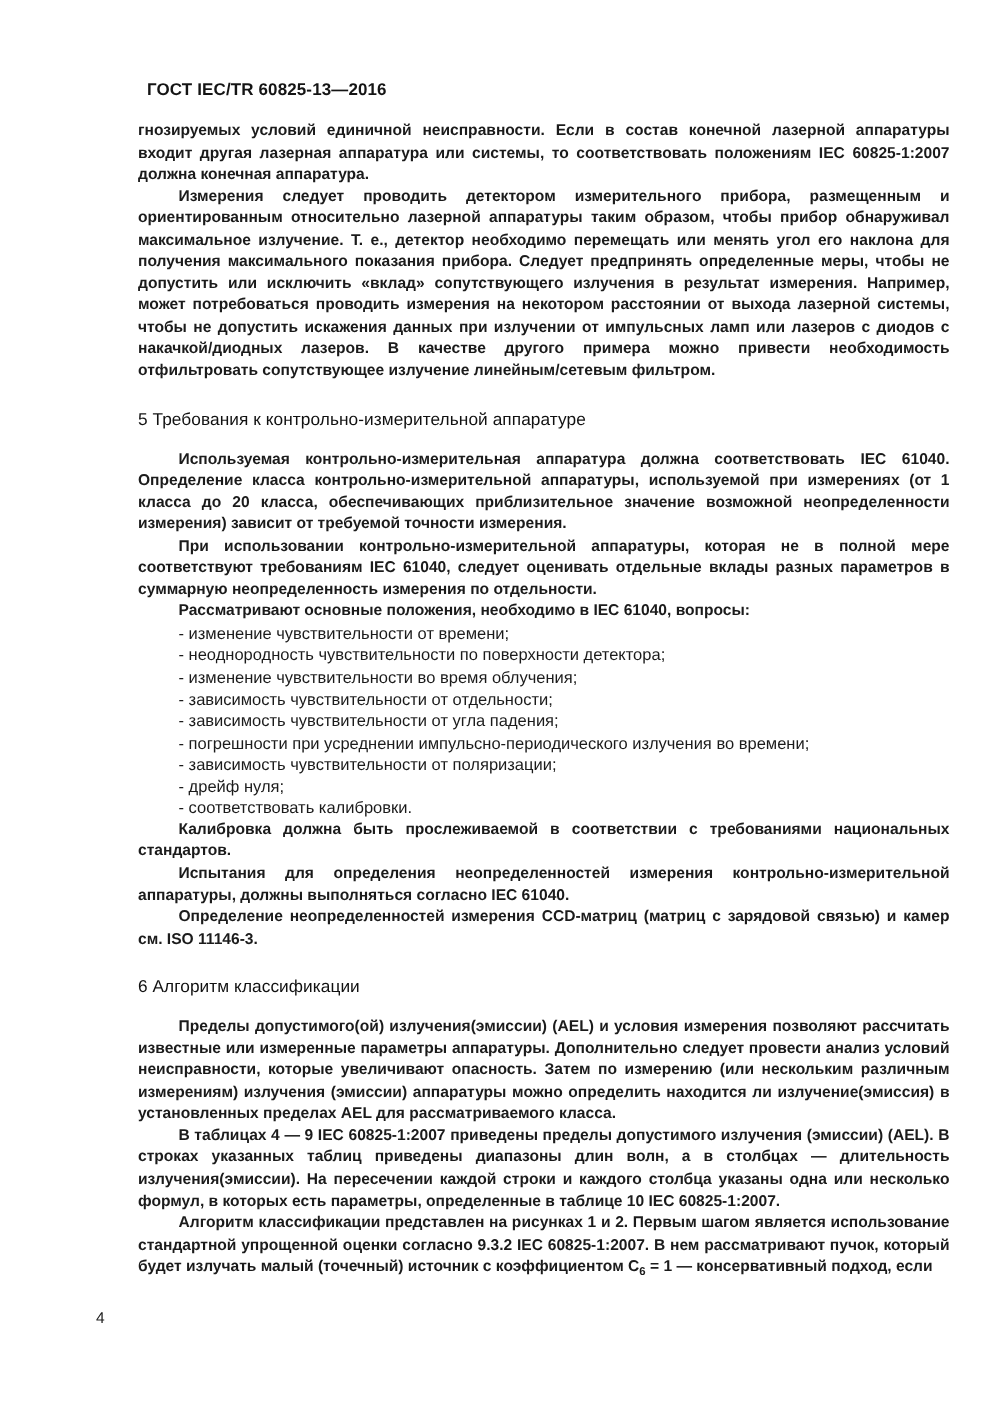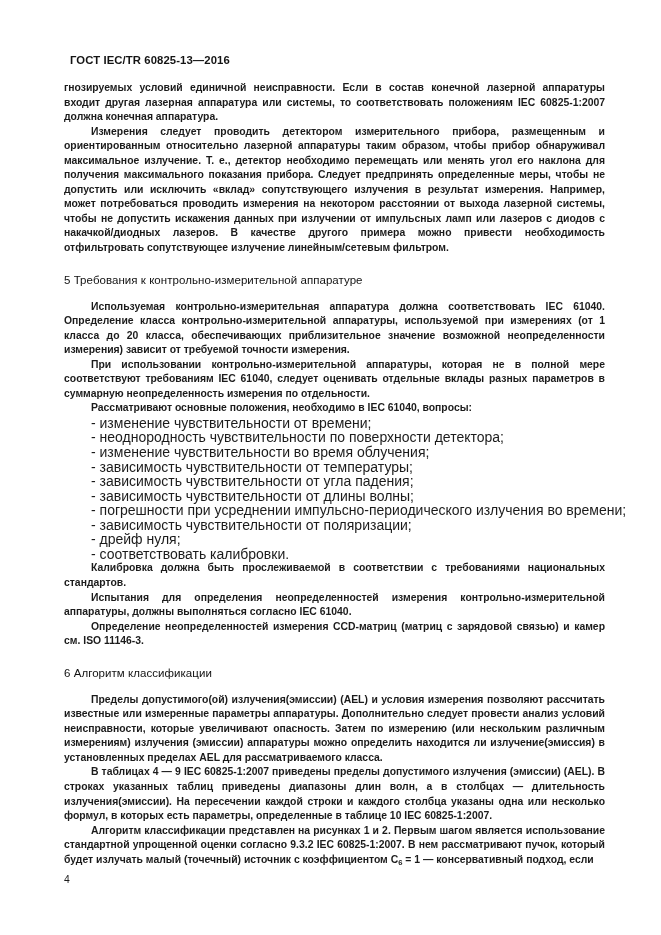--- a/index.html
+++ b/index.html
@@ -14,21 +14,21 @@
     color: #1b1b1b;
     position: relative;
     overflow: hidden;
   }
   .page {
     position: absolute;
     left: 0; top: 0;
     width: 661px;
     height: 935px;
     box-sizing: border-box;
-    padding: 54px 56px 0 64px;
+    padding: 54px 56px 0 92px;
   }
   .doc-header {
     font-size: 11.3px;
     font-weight: bold;
     letter-spacing: 0.1px;
     margin: 0 0 15px 6px;
     color: #141414;
   }
   .body-col {
     width: 541px;
@@ -55,21 +55,21 @@
     letter-spacing: 0.05px;
   }
   .sp-18 { height: 18px; }
   .sp-14 { height: 14px; }
   .bullets {
     margin: 0;
     padding: 0;
     list-style: none;
   }
   .bullets li {
-    font-size: 14px;
+    font-size: 11px;
     line-height: 14.55px;
     padding-left: 27px;
     color: #1b1b1b;
     white-space: nowrap;
   }
   .page-number {
     position: absolute;
     left: 64px;
     bottom: 50px;
     font-size: 10.4px;
@@ -102,23 +102,22 @@
     <div class="sp-14"></div>
 
     <p class="para indent">Используемая контрольно-измерительная аппаратура должна соответствовать IEC 61040. Определение класса контрольно-измерительной аппаратуры, используемой при измерениях (от 1 класса до 20 класса, обеспечивающих приблизительное значение возможной неопределенности измерения) зависит от требуемой точности измерения.</p>
     <p class="para indent">При использовании контрольно-измерительной аппаратуры, которая не в полной мере соответствуют требованиям IEC 61040, следует оценивать отдельные вклады разных параметров в суммарную неопределенность измерения по отдельности.</p>
     <p class="para indent">Рассматривают основные положения, необходимо в IEC 61040, вопросы:</p>
 
     <ul class="bullets">
       <li>- изменение чувствительности от времени;</li>
       <li>- неоднородность чувствительности по поверхности детектора;</li>
       <li>- изменение чувствительности во время облучения;</li>
-      <li>- зависимость чувствительности от температуры;</li>
+      <li>- зависимость чувствительности от отдельности;</li>
       <li>- зависимость чувствительности от угла падения;</li>
-      <li>- зависимость чувствительности от длины волны;</li>
       <li>- погрешности при усреднении импульсно-периодического излучения во времени;</li>
       <li>- зависимость чувствительности от поляризации;</li>
       <li>- дрейф нуля;</li>
       <li>- соответствовать калибровки.</li>
     </ul>
 
     <p class="para indent">Калибровка должна быть прослеживаемой в соответствии с требованиями национальных стандартов.</p>
     <p class="para indent">Испытания для определения неопределенностей измерения контрольно-измерительной аппаратуры, должны выполняться согласно IEC 61040.</p>
     <p class="para indent">Определение неопределенностей измерения CCD-матриц (матриц с зарядовой связью) и камер см. ISO 11146-3.</p>
 

